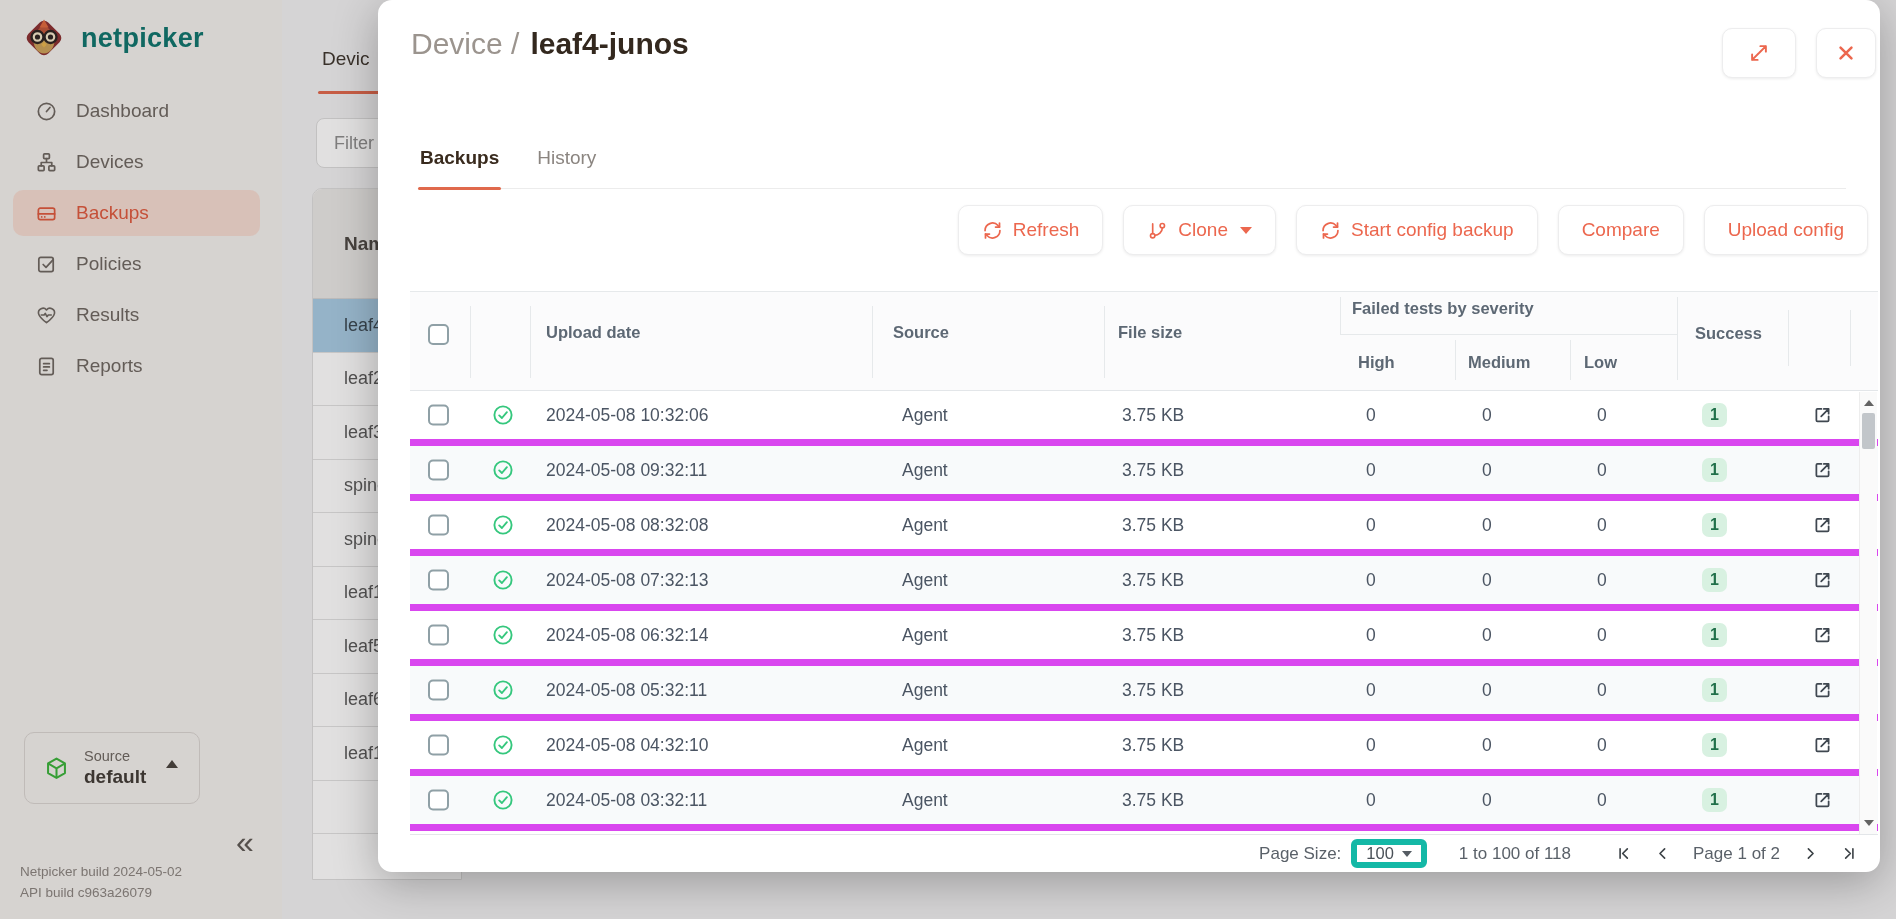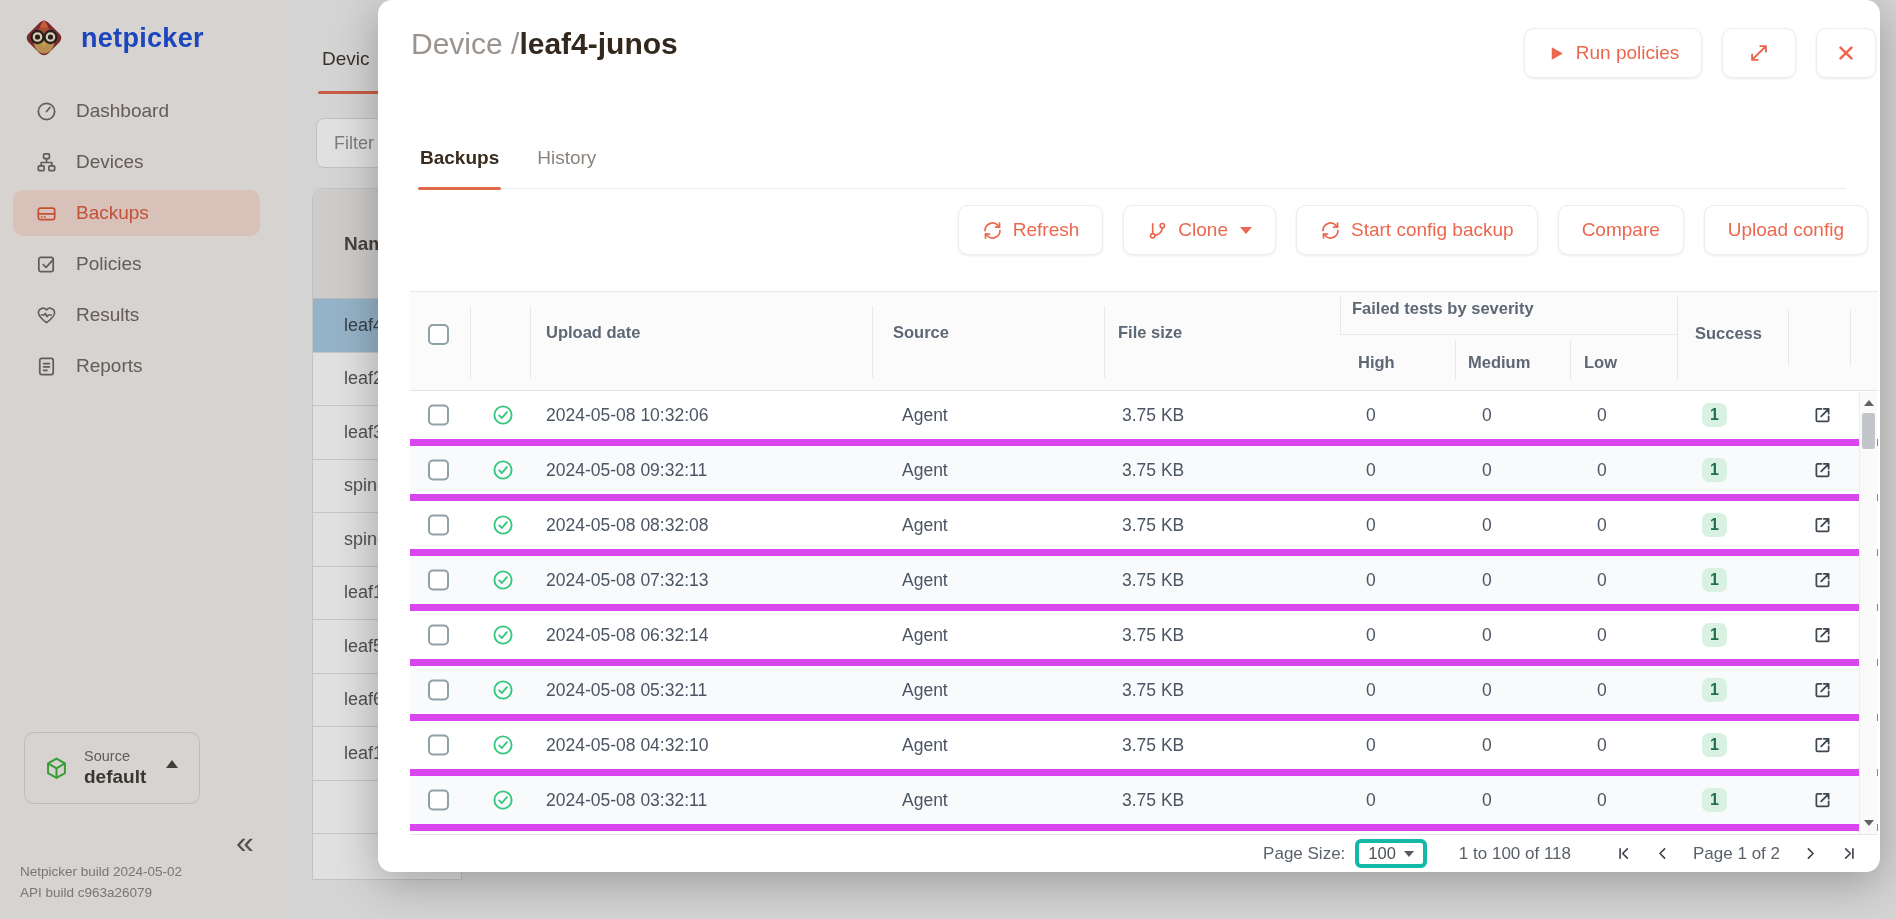--- a/index.html
+++ b/index.html
@@ -6,21 +6,21 @@
   html,body { margin:0; padding:0; }
   body {
     width:1896px; height:919px; overflow:hidden; position:relative;
     font-family:"Liberation Sans", sans-serif; background:#f2f2f3;
   }
   svg { display:block; }
 
   
   .sidebar { position:absolute; left:0; top:0; width:282px; height:919px; background:#f3f0ed; z-index:1; }
   .logo-row { position:absolute; left:20px; top:14px; display:flex; align-items:center; gap:13px; }
-  .logo-text { font-size:27px; font-weight:700; color:#1d4ed8; letter-spacing:.3px; }
+  .logo-text { font-size:27px; font-weight:700; color:#0f766e; letter-spacing:.3px; }
   .nav { position:absolute; top:88px; left:13px; width:247px; display:flex; flex-direction:column; gap:5px; }
   .nav-item { height:46px; display:flex; align-items:center; gap:18px; padding-left:22px; border-radius:10px;
               color:#6f6862; font-size:19px; cursor:pointer; }
   .nav-item svg { width:23px; height:23px; flex:none; }
   .nav-item.active { background:#f5dcd2; color:#df5a3f; }
   .tenant-card { position:absolute; left:24px; top:732px; width:176px; height:72px; border:1px solid #d9d5d1;
                  border-radius:10px; display:flex; align-items:center; padding-left:18px; gap:14px; cursor:pointer; }
   .tenant-col { display:flex; flex-direction:column; line-height:1.25; }
   .tenant-label { font-size:14.5px; color:#6e6862; }
   .tenant-value { font-size:19px; font-weight:700; color:#423c37; }
@@ -43,21 +43,21 @@
   .bg-row { height:53.5px; display:flex; align-items:center; padding-left:31px; font-size:18px; color:#5b5b5b;
             border-bottom:1px solid #e2e2e2; white-space:nowrap; }
   .bg-row.selected { background:#a8cce4; color:#3c4a54; }
 
   
   .dim { position:absolute; inset:0; background:rgba(22,17,12,.13); z-index:5; }
 
   
   .panel { position:absolute; left:378px; top:0; width:1502px; height:872px; background:#ffffff;
            border-radius:14px; box-shadow:0 10px 45px rgba(0,0,0,.28); z-index:10; }
-  .p-title { position:absolute; left:33px; top:27px; font-size:30px; display:flex; align-items:flex-start; }
+  .p-title { position:absolute; left:33px; top:27px; font-size:30px; display:flex; gap:11px; align-items:flex-start; }
   .p-title .crumb { color:#9b948e; }
   .p-title .devname { color:#33281e; font-weight:700; }
 
   .btn { background:#fff; border:1px solid #ededee; border-radius:10px; box-shadow:0 1px 3px rgba(0,0,0,.08);
          color:#ec674e; display:flex; align-items:center; justify-content:center; gap:10px; font-size:19px; cursor:pointer; }
   .run-btn    { position:absolute; left:1146px; top:28px; width:178px; height:50px; }
   .expand-btn { position:absolute; left:1344px; top:28px; width:74px;  height:50px; }
   .close-btn  { position:absolute; left:1438px; top:28px; width:60px;  height:50px; }
 
   .tabs { position:absolute; left:40px; top:128px; right:34px; height:61px; display:flex; gap:34px;
@@ -97,21 +97,21 @@
   .vscroll { position:absolute; right:1px; top:100px; height:442px; width:18px; background:#fafafa;
              border-left:1px solid #ededed; }
   .sb-up { position:absolute; top:8px; left:4px; width:0; height:0; border-left:5px solid transparent;
            border-right:5px solid transparent; border-bottom:6px solid #636363; cursor:pointer; }
   .sb-down { position:absolute; bottom:8px; left:4px; width:0; height:0; border-left:5px solid transparent;
              border-right:5px solid transparent; border-top:6px solid #636363; cursor:pointer; }
   .sb-thumb { position:absolute; top:21px; left:2px; width:13px; height:36px; background:#c2c6ca; border-radius:2px; cursor:pointer; }
 
   .pagination { height:38px; border-top:1px solid #e3e6e9; display:flex; align-items:center;
                 justify-content:flex-end; gap:22px; padding-right:20px; font-size:17px; color:#5a6169; }
-  .psize-select { height:29px; border:4px solid #14b8a6; border-radius:6px; display:flex; align-items:center;
+  .psize-select { height:29px; border:6px solid #14b8a6; border-radius:6px; display:flex; align-items:center;
                   gap:8px; padding:0 9px; font-size:16.5px; color:#4a5158; cursor:pointer; margin-left:-12px; }
   .sel-caret { width:0; height:0; border-left:5px solid transparent; border-right:5px solid transparent;
                border-top:6px solid #555c63; }
   .pg-btn { cursor:pointer; display:flex; align-items:center; }
   .pg-btn svg { width:17px; height:17px; }
   .range-text { margin-left:10px; }
   .mono-gap { margin-left:22px; }
 </style>
 </head>
 <body>
@@ -226,26 +226,20 @@
 </div>
 
 <div class="dim"></div>
 
 <section class="panel">
   <div class="p-title">
     <span class="crumb">Device /</span>
     <span class="devname">leaf4-junos</span>
   </div>
 
-  <button class="btn run-btn">
-    <svg width="19" height="19" viewBox="0 0 24 24">
-      <polygon points="6,4 20,12 6,20" fill="#ec674e"></polygon>
-    </svg>
-    <span>Run policies</span>
-  </button>
   <button class="btn expand-btn">
     <svg width="22" height="22" viewBox="0 0 24 24" fill="none" stroke="#ec674e" stroke-width="2.1" stroke-linecap="round" stroke-linejoin="round">
       <path d="M13.5 4.5h6v6M19.5 4.5l-7.2 7.2M10.5 19.5h-6v-6M4.5 19.5l7.2-7.2"></path>
     </svg>
   </button>
   <button class="btn close-btn">
     <svg width="20" height="20" viewBox="0 0 22 22" fill="none" stroke="#ec674e" stroke-width="2.8" stroke-linecap="round">
       <path d="M5 5l12 12M17 5L5 17"></path>
     </svg>
   </button>

